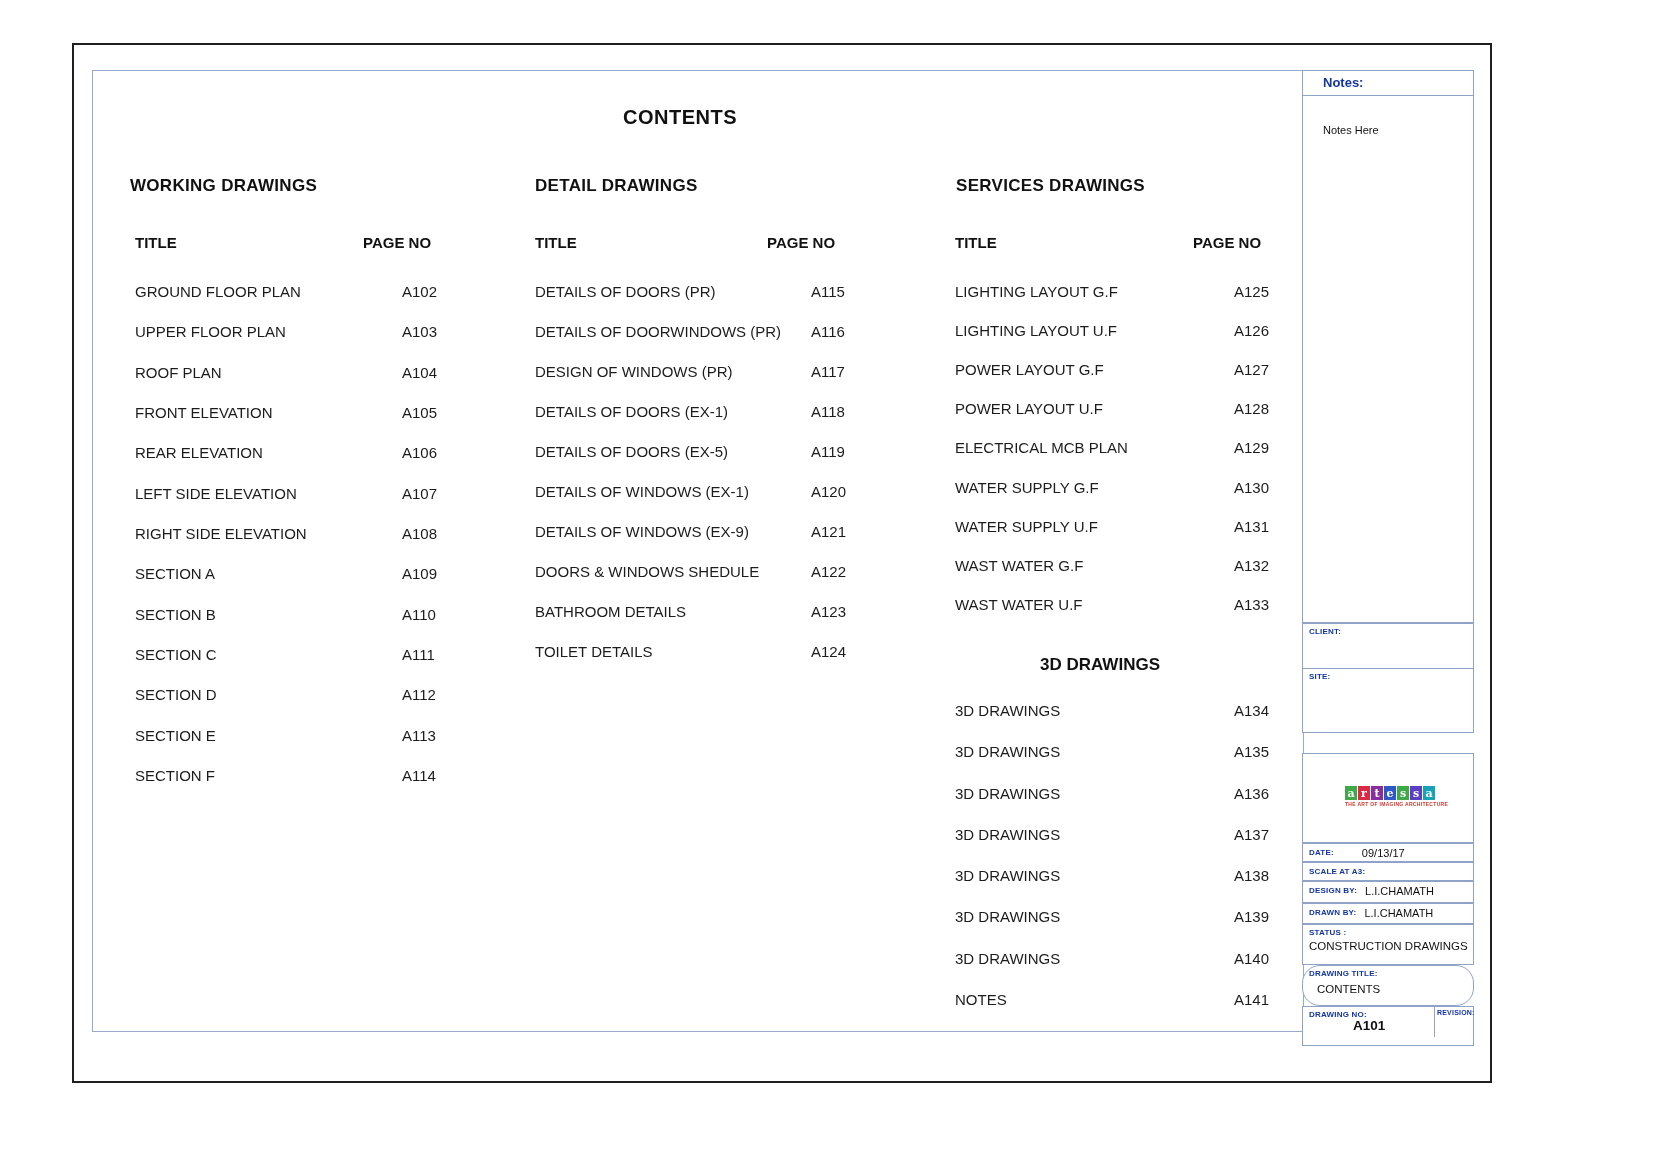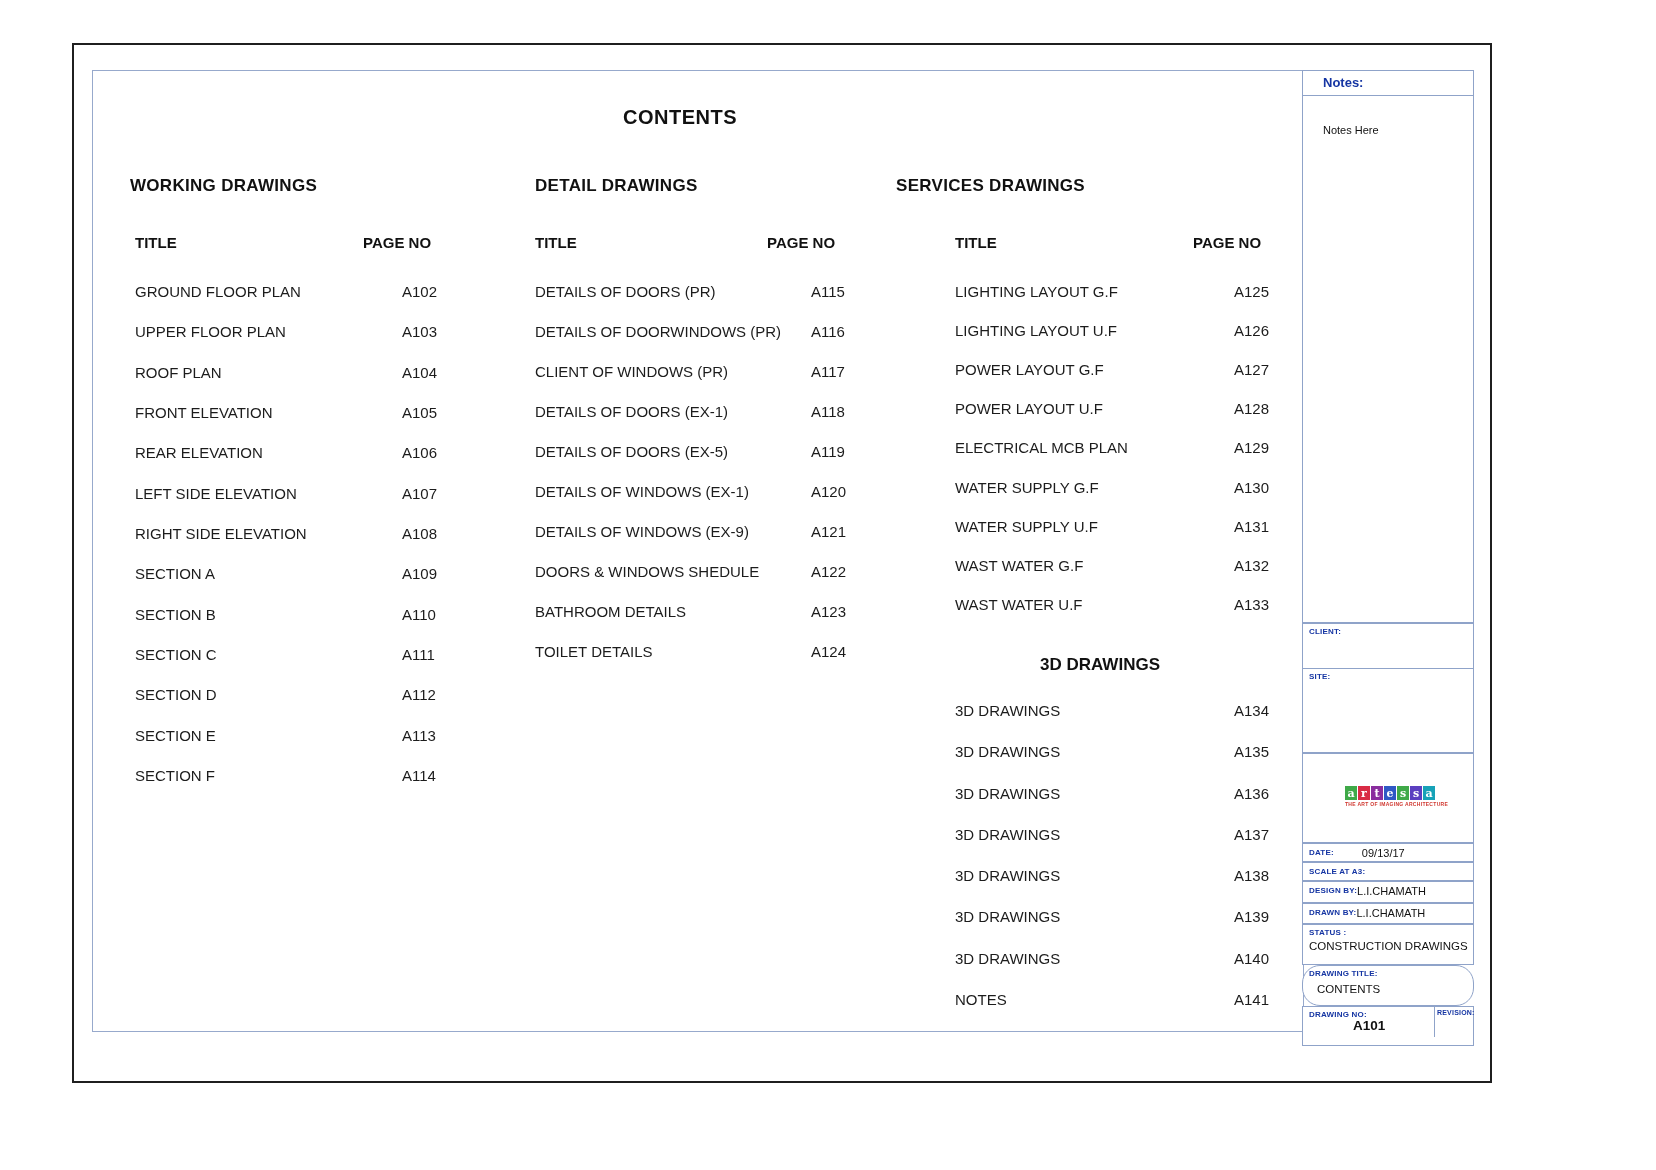--- a/index.html
+++ b/index.html
@@ -9,21 +9,21 @@
                 border:2px solid #1f1f1f;}
   .content-box{position:absolute;left:92px;top:70px;width:1210px;height:960px;
                border:1px solid #97a9cc;background:#fff;}
   
   .doc-title{position:absolute;left:535px;top:106px;width:290px;text-align:center;
              font-size:20px;font-weight:bold;letter-spacing:.5px;color:#111;}
   .sec-head{position:absolute;top:176px;font-weight:bold;font-size:17px;
             text-align:left;color:#111;letter-spacing:.3px;}
   #sh1{left:130px;width:285px}
   #sh2{left:535px;width:290px}
-  #sh3{left:896px;width:290px}
+  #sh3{left:956px;width:290px}
   #sh3d{position:absolute;top:655px;left:955px;width:290px;text-align:center;
         font-weight:bold;font-size:17px;color:#111;}
   .thead{position:absolute;top:234px;font-weight:bold;font-size:15px;color:#111;}
   #th-t1{left:135px}#th-p1{left:363px}
   #th-t2{left:535px}#th-p2{left:767px}
   #th-t3{left:955px}#th-p3{left:1193px}
   .rows{position:absolute;}
   .rows-c1{left:135px;top:283px;width:300px;}
   .rows-c2{left:535px;top:283px;width:330px;}
   .rows-c3{left:955px;top:283px;width:310px;}
@@ -39,32 +39,32 @@
   .rows-c3 .rp{left:255px}
   .rows-3d .rp{left:255px}
   
   .sidebar{position:absolute;left:1302px;top:70px;width:174px;height:970px;padding-left:40px;}
   .tb-box{position:absolute;left:0;width:172px;border:1px solid #8fa3c9;background:#fff;box-sizing:border-box;}
   .notes-box{top:0;height:553px;}
   .notes-head{height:25px;border-bottom:1px solid #8fa3c9;box-sizing:border-box;
               padding:4px 0 0 20px;font-size:13px;font-weight:bold;color:#1535a3;}
   .notes-body{padding:28px 0 0 20px;font-size:11px;color:#111;}
   .client-box{top:553px;height:61px;}
-  .site-box{top:598px;height:85px;}
+  .site-box{top:598px;height:65px;}
   .logo-box{top:683px;height:90px;}
   .tb-label{padding:3px 0 0 6px;font-size:8px;font-weight:bold;color:#1535a3;letter-spacing:.2px;}
   .tb-row{display:flex;align-items:flex-start;}
   .date-row{top:773px;height:19px;}
   .scale-row{top:792px;height:19px;}
   .design-row{top:811px;height:22px;}
   .drawn-row{top:833px;height:21px;}
   .tb-row .tb-label{padding-top:4px;flex:0 0 auto;}
   .tb-value{font-size:11px;color:#111;padding-top:3px;}
   .date-row .tb-value{margin-left:28px;}
-  .design-row .tb-value,.drawn-row .tb-value{margin-left:0;}
+  .design-row .tb-value,.drawn-row .tb-value{margin-left:8px;}
   .status-box{top:854px;height:41px;}
   .status-value{font-size:11.5px;color:#111;padding:3px 0 0 6px;}
   .dtitle-box{top:895px;height:41px;border-radius:18px;}
   .dtitle-value{font-size:11.5px;color:#111;padding:5px 0 0 14px;}
   .dno-box{top:936px;height:40px;}
   .dno-value{position:absolute;left:50px;top:11px;font-size:13.5px;font-weight:bold;color:#111;}
   .rev-cell{position:absolute;right:0;top:0;width:38px;height:30px;border-left:1px solid #8fa3c9;}
   .rev-cell .tb-label{padding:2px 0 0 2px;font-size:7px;}
   
   .logo{position:absolute;left:42px;top:32px;width:92px;}
@@ -106,21 +106,21 @@
       <div class="trow"><span class="rt">SECTION A</span><span class="rp">A109</span></div>
       <div class="trow"><span class="rt">SECTION B</span><span class="rp">A110</span></div>
       <div class="trow"><span class="rt">SECTION C</span><span class="rp">A111</span></div>
       <div class="trow"><span class="rt">SECTION D</span><span class="rp">A112</span></div>
       <div class="trow"><span class="rt">SECTION E</span><span class="rp">A113</span></div>
       <div class="trow"><span class="rt">SECTION F</span><span class="rp">A114</span></div>
     </div>
   <div class="rows rows-c2">
       <div class="trow"><span class="rt">DETAILS OF DOORS (PR)</span><span class="rp">A115</span></div>
       <div class="trow"><span class="rt">DETAILS OF DOORWINDOWS (PR)</span><span class="rp">A116</span></div>
-      <div class="trow"><span class="rt">CLIENT OF WINDOWS (PR)</span><span class="rp">A117</span></div>
+      <div class="trow"><span class="rt">DESIGN OF WINDOWS (PR)</span><span class="rp">A117</span></div>
       <div class="trow"><span class="rt">DETAILS OF DOORS (EX-1)</span><span class="rp">A118</span></div>
       <div class="trow"><span class="rt">DETAILS OF DOORS (EX-5)</span><span class="rp">A119</span></div>
       <div class="trow"><span class="rt">DETAILS OF WINDOWS (EX-1)</span><span class="rp">A120</span></div>
       <div class="trow"><span class="rt">DETAILS OF WINDOWS (EX-9)</span><span class="rp">A121</span></div>
       <div class="trow"><span class="rt">DOORS &amp; WINDOWS SHEDULE</span><span class="rp">A122</span></div>
       <div class="trow"><span class="rt">BATHROOM DETAILS</span><span class="rp">A123</span></div>
       <div class="trow"><span class="rt">TOILET DETAILS</span><span class="rp">A124</span></div>
     </div>
   <div class="rows rows-c3">
       <div class="trow"><span class="rt">LIGHTING LAYOUT G.F</span><span class="rp">A125</span></div>

